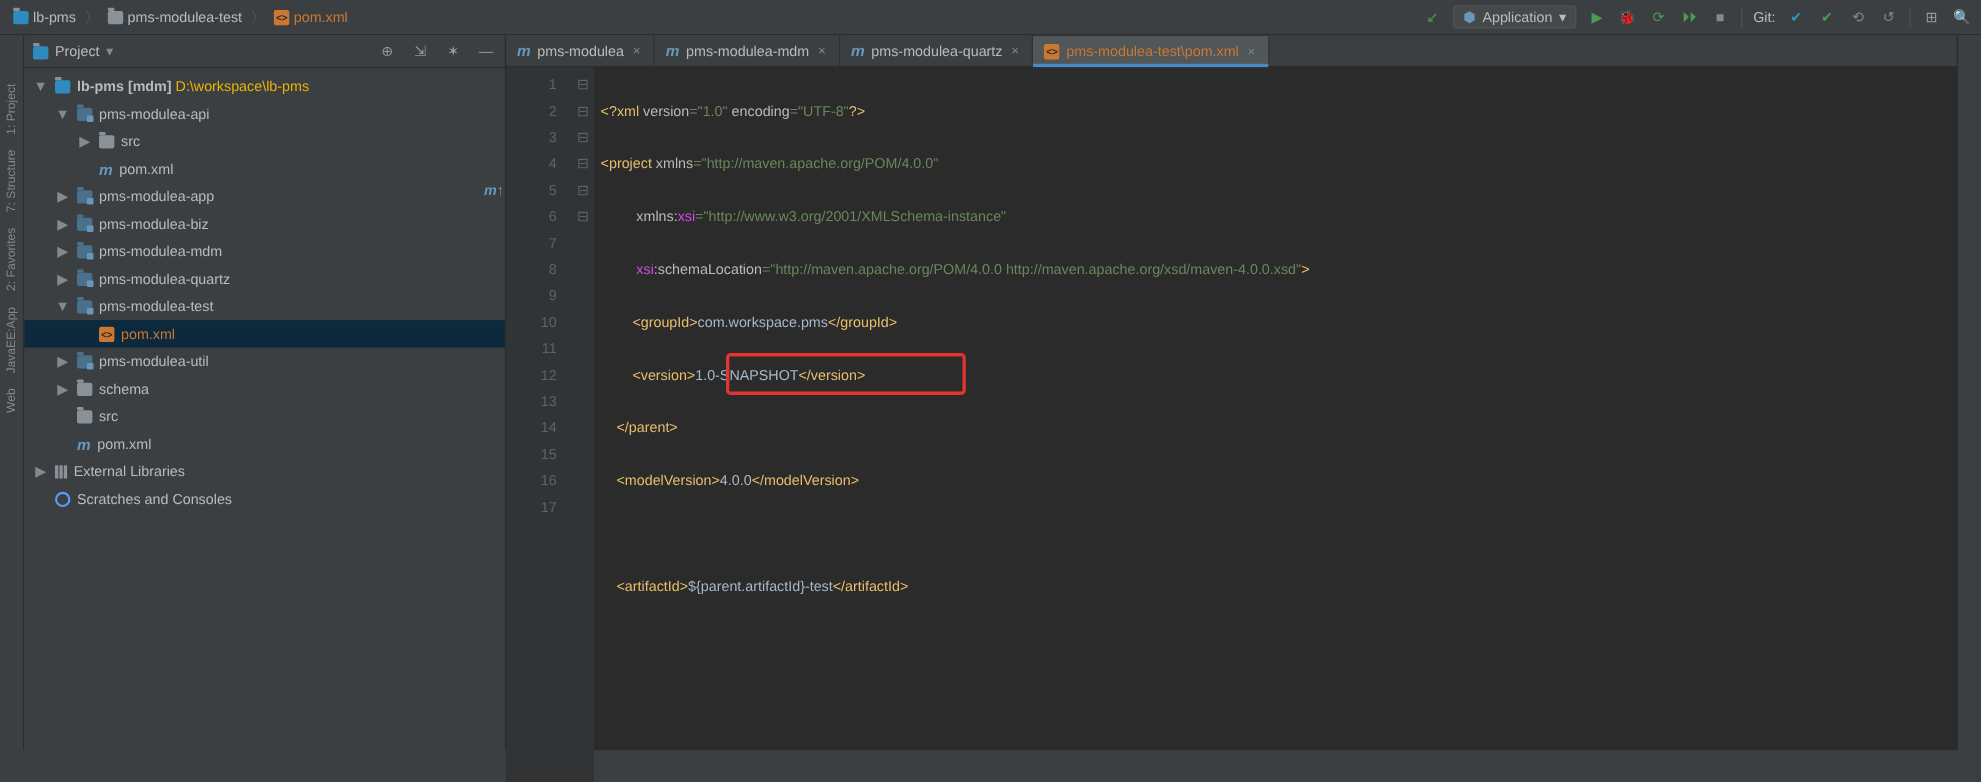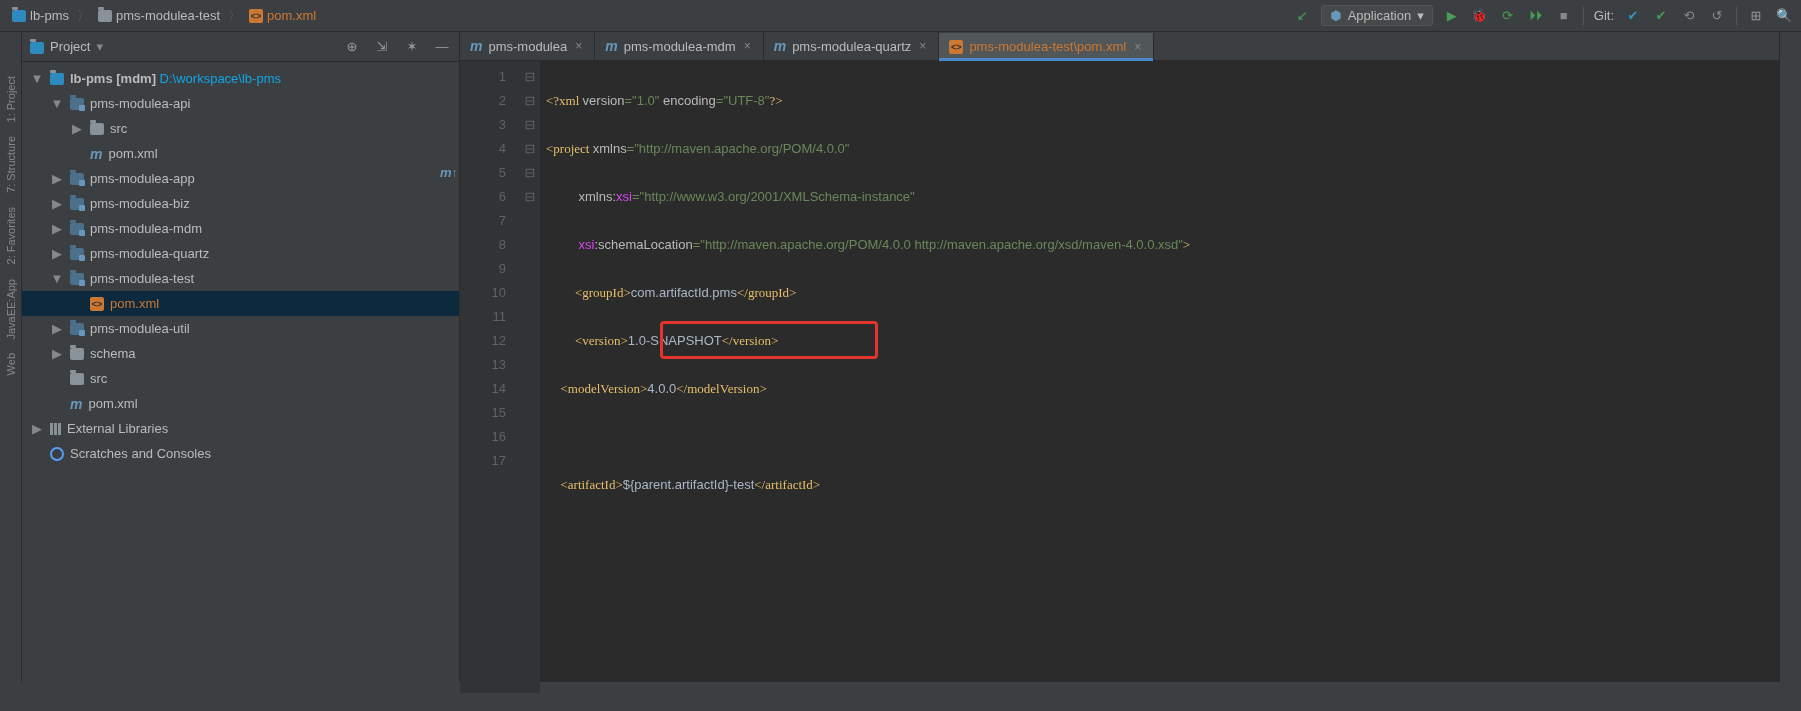--- a/index.html
+++ b/index.html
@@ -41,21 +41,21 @@
   .editor{flex:1;display:flex;flex-direction:column;background:#2b2b2b;}
   .tabsbar{height:30px;background:#3c3f41;display:flex;align-items:flex-end;border-bottom:1px solid #2b2b2b;}
   .etab{display:flex;align-items:center;gap:6px;padding:6px 10px;background:#3c3f41;border-right:1px solid #2b2b2b;cursor:pointer;color:#bbb;position:relative;}
   .etab.active{background:#515658;color:#cc7832;}
   .etab.active::after{content:"";position:absolute;left:0;right:0;bottom:-1px;height:3px;background:#4a88c7;}
   .tclose{color:#888;font-size:12px;padding:0 2px;cursor:pointer;}
   .editor-body{flex:1;display:flex;font-family:"JetBrains Mono",Consolas,monospace;font-size:14px;position:relative;}
   .gutter{width:60px;background:#313335;text-align:right;padding:4px 14px 4px 4px;color:#606366;line-height:24px;user-select:none;}
   .foldg{width:20px;background:#313335;padding:4px 0;line-height:24px;color:#606366;text-align:center;}
   .code{flex:1;padding:4px 6px;line-height:24px;white-space:pre;color:#a9b7c6;}
-  .t-tag{color:#e8bf6a;font-family:Liberation Serif, serif;}
+  .t-tag{color:#e8bf6a;}
   .t-attr{color:#bababa;}
   .t-str{color:#6a8759;}
   .t-ns{color:#d946ef;}
   .t-txt{color:#a9b7c6;}
   .highlight-box{position:absolute;border:3px solid #e3342f;border-radius:4px;pointer-events:none;}
   .anno{position:absolute;left:-24px;font-style:italic;color:#6897bb;font-weight:bold;font-size:13px;}
   .rightgutter{width:22px;background:#3c3f41;border-left:1px solid #2b2b2b;}
   .green{color:#499c54;} .blue{color:#3592c4;} .gray{color:#888;}
 </style>
 </head>
@@ -123,21 +123,21 @@
         <span class="tool-ico">⊕</span>
         <span class="tool-ico">⇲</span>
         <span class="tool-ico">✶</span>
         <span class="tool-ico">—</span>
       </div>
     </div>
     <div class="tree">
       <div class="tnode" style="padding-left:8px;">
         <span class="tw">▼</span>
         <span class="folder-ico proj"></span>
-        <span><b>lb-pms</b> <b>[mdm]</b> <span style="color:#0ea5e9">D:\workspace\lb-pms</span></span>
+        <span><b>lb-pms</b> <b>[mdm]</b> <span style="color:#eab308">D:\workspace\lb-pms</span></span>
       </div>
 
       <div class="tnode" style="padding-left:28px;">
           <span class="tw">▼</span>
           <span class="mod-ico"></span>
           <span>pms-modulea-api</span>
         </div>
       <div class="tnode" style="padding-left:48px;">
           <span class="tw">▶</span>
           <span class="folder-ico"></span>
@@ -277,22 +277,23 @@
           <div>⊟</div>
           <div></div>
           <div>⊟</div>
           <div>⊟</div>
       </div>
       <div class="code">
 <div><span class="t-tag">&lt;?xml </span><span class="t-attr">version</span><span class="t-str">=</span><span class="t-str">"1.0"</span> <span class="t-attr">encoding</span><span class="t-str">=</span><span class="t-str">"UTF-8"</span><span class="t-tag">?&gt;</span></div>
 <div><span class="t-tag">&lt;project </span><span class="t-attr">xmlns</span><span class="t-str">=</span><span class="t-str">"http://maven.apache.org/POM/4.0.0"</span></div>
 <div>         <span class="t-attr">xmlns:</span><span class="t-ns">xsi</span><span class="t-str">=</span><span class="t-str">"http://www.w3.org/2001/XMLSchema-instance"</span></div>
 <div>         <span class="t-ns">xsi</span><span class="t-attr">:schemaLocation</span><span class="t-str">=</span><span class="t-str">"http://maven.apache.org/POM/4.0.0 http://maven.apache.org/xsd/maven-4.0.0.xsd"</span><span class="t-tag">&gt;</span></div>
-<div>        <span class="t-tag">&lt;groupId&gt;</span><span class="t-txt">com.artifactId.pms</span><span class="t-tag">&lt;/groupId&gt;</span></div>
+<div>        <span class="t-tag">&lt;groupId&gt;</span><span class="t-txt">com.workspace.pms</span><span class="t-tag">&lt;/groupId&gt;</span></div>
 <div>        <span class="t-tag">&lt;version&gt;</span><span class="t-txt">1.0-SNAPSHOT</span><span class="t-tag">&lt;/version&gt;</span></div>
+<div>    <span class="t-tag">&lt;/parent&gt;</span></div>
 <div>    <span class="t-tag">&lt;modelVersion&gt;</span><span class="t-txt">4.0.0</span><span class="t-tag">&lt;/modelVersion&gt;</span></div>
 <div> </div>
 <div>    <span class="t-tag">&lt;artifactId&gt;</span><span class="t-txt">${parent.artifactId}-test</span><span class="t-tag">&lt;/artifactId&gt;</span></div>
 <div> </div>
 
 
 
 
       </div>
       <div class="highlight-box" style="top:260px;left:200px;width:218px;height:38px;"></div>

